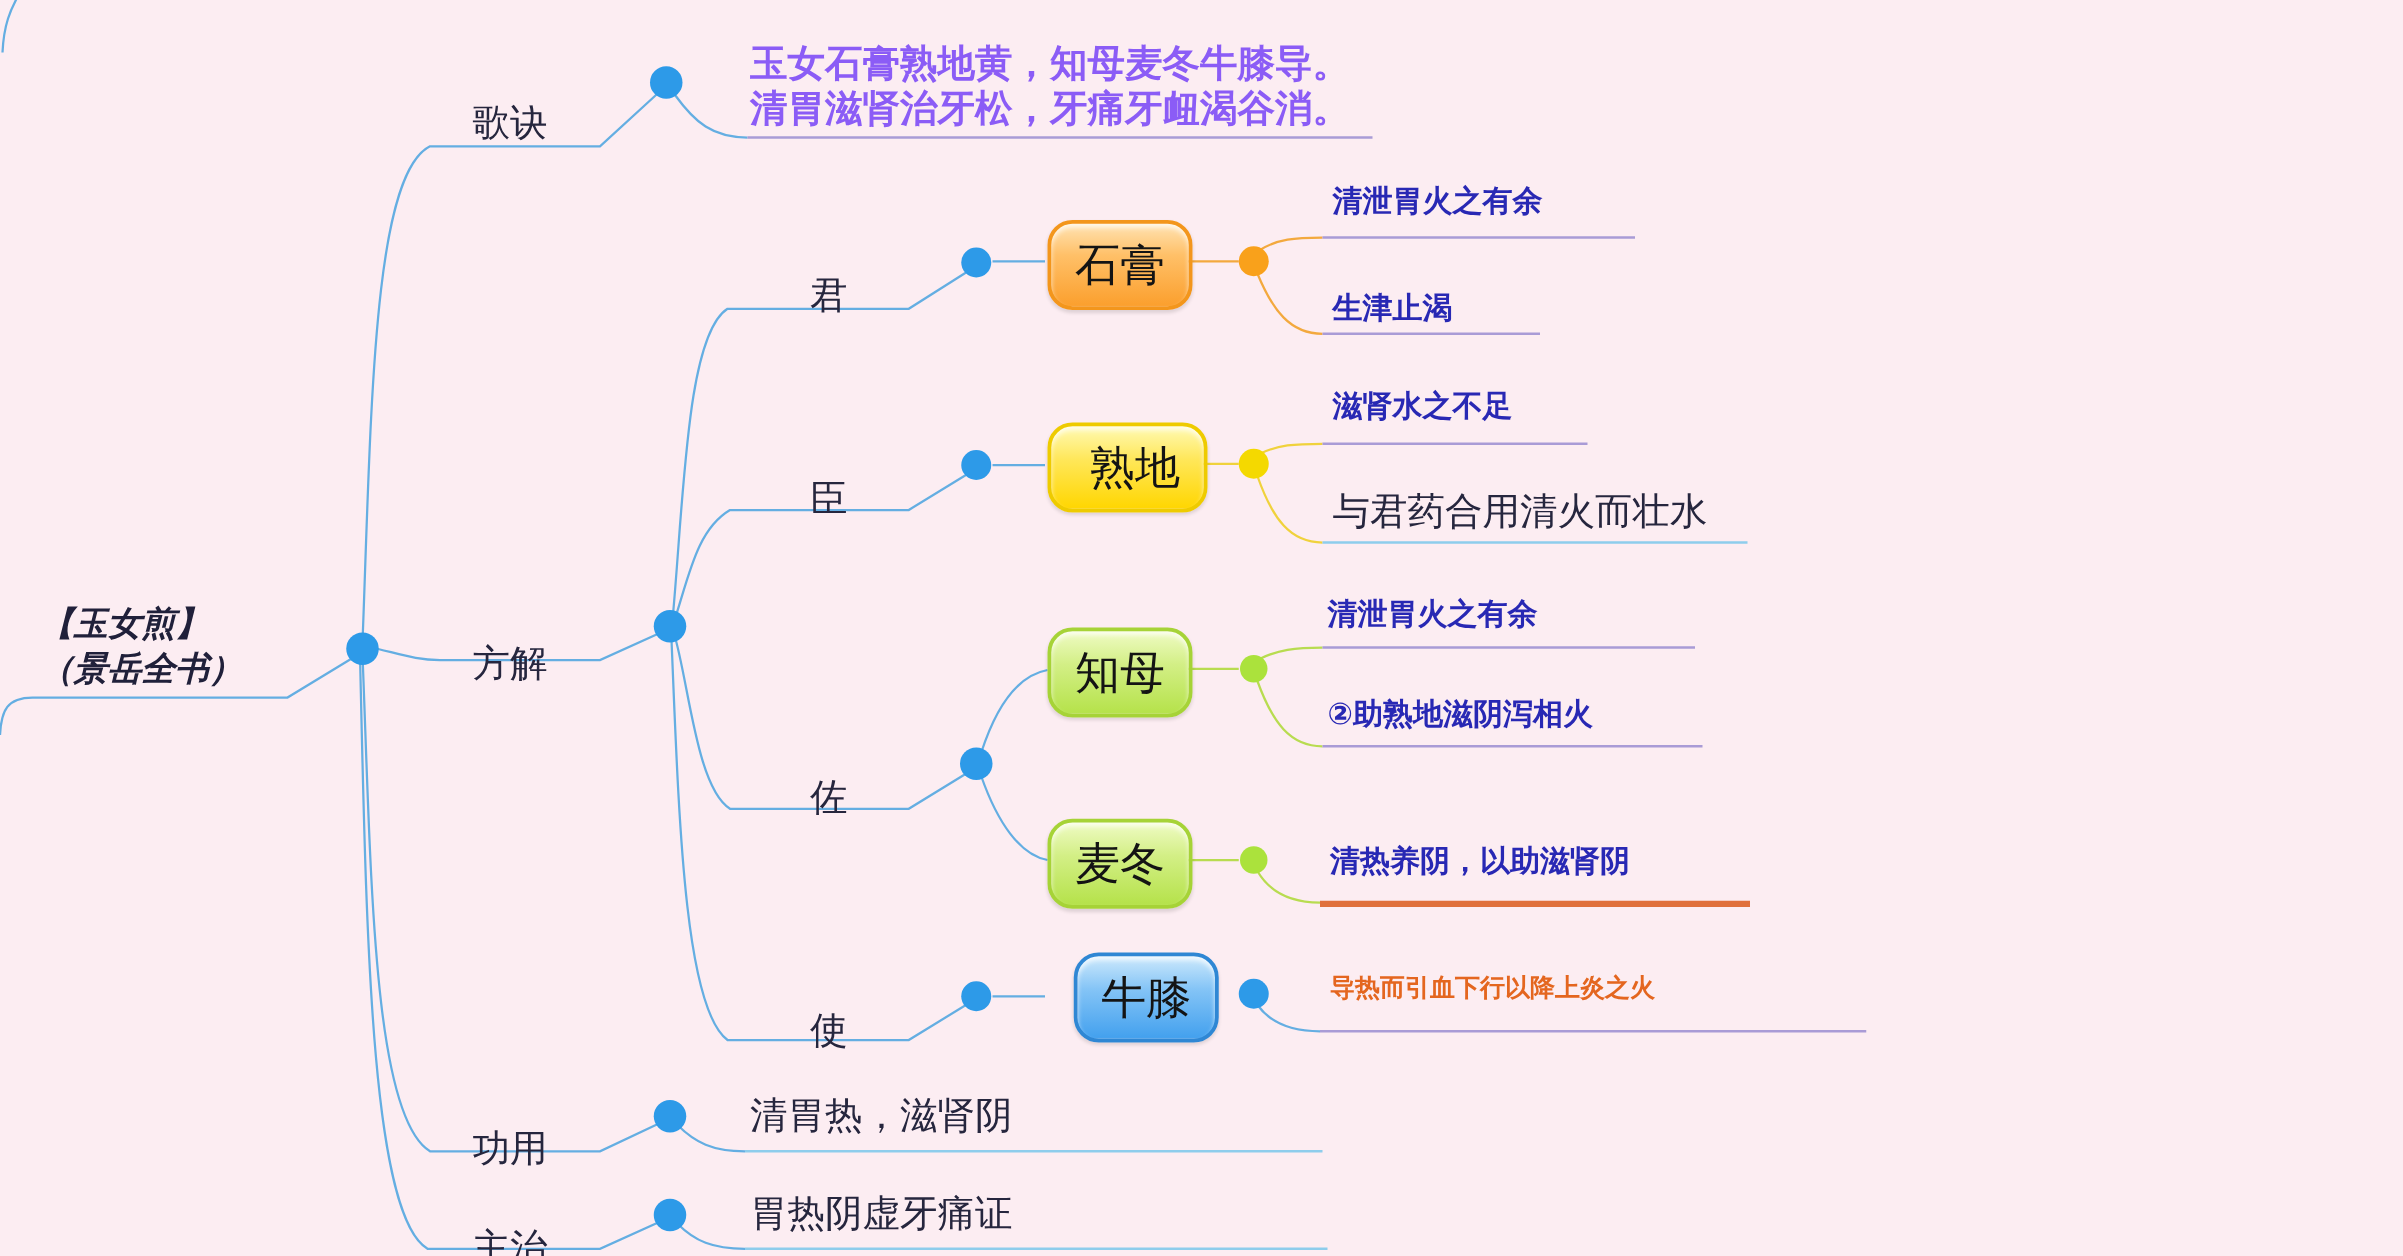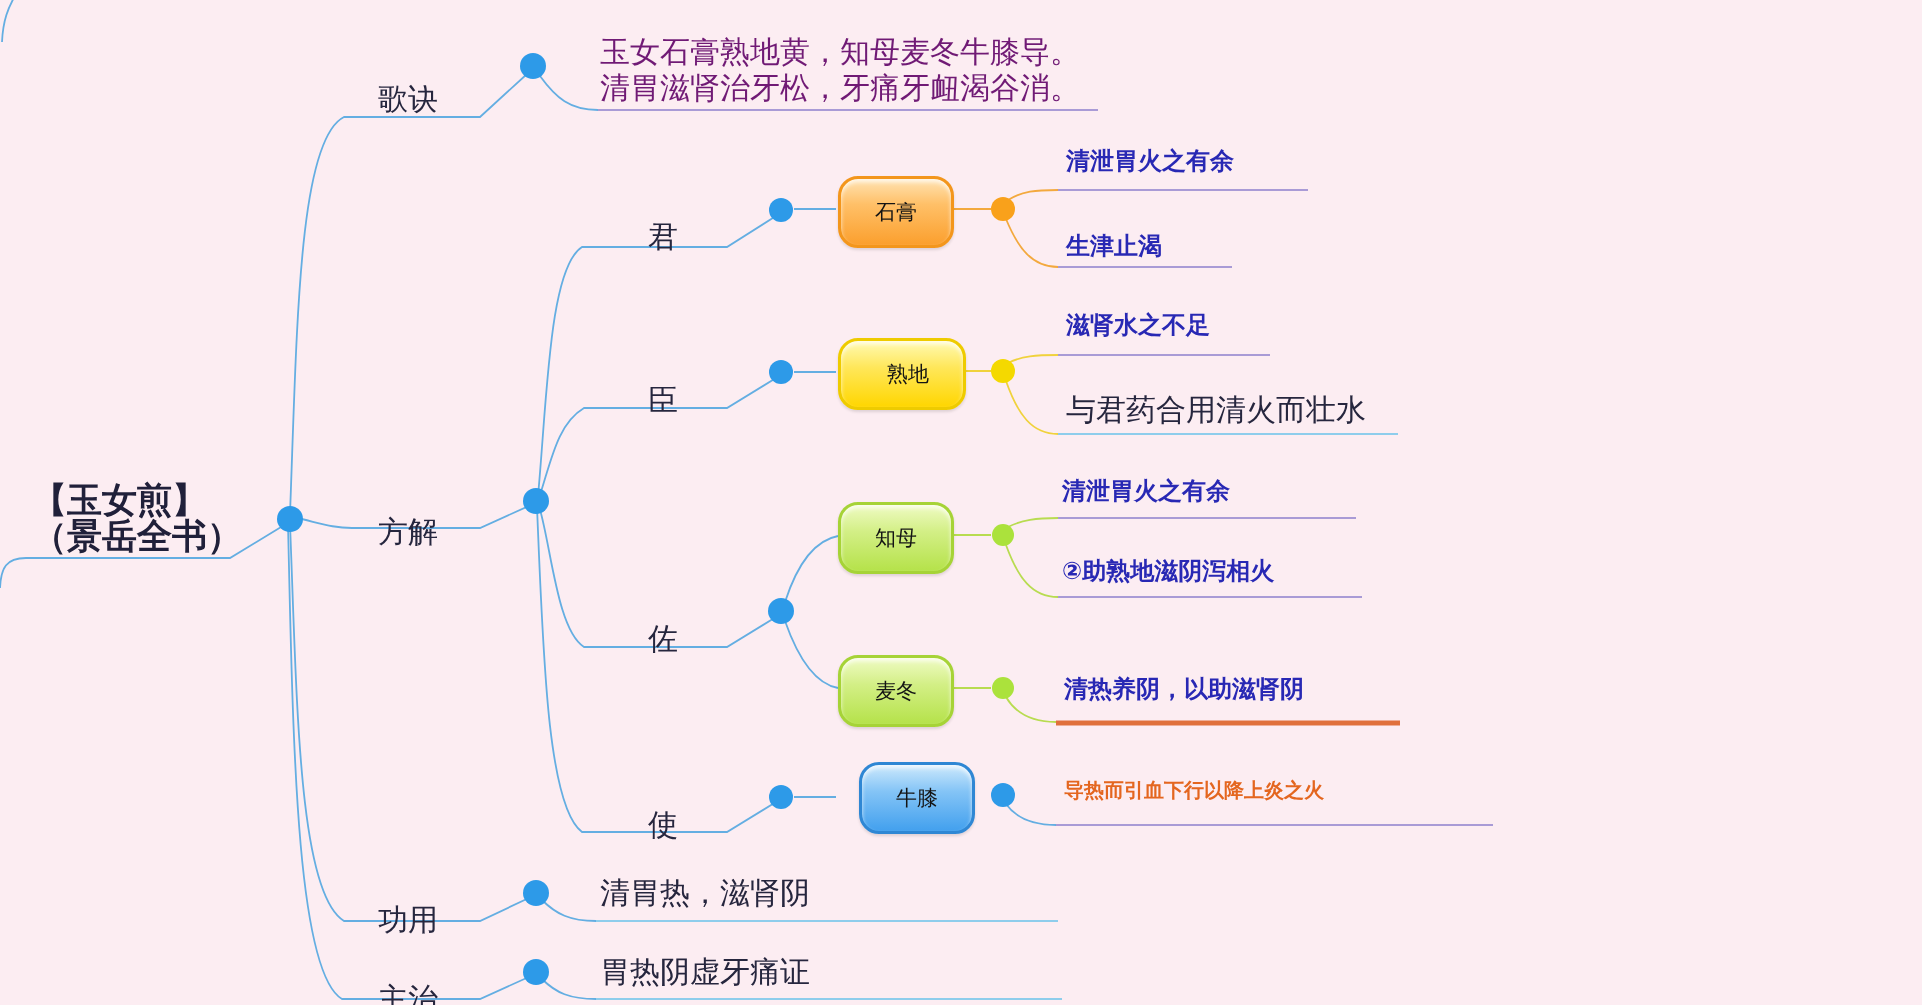--- a/index.html
+++ b/index.html
@@ -4,25 +4,25 @@
 <style>
   html,body{margin:0;padding:0;}
   body{background:#fcedf2;font-family:"DejaVu Sans","Liberation Sans",sans-serif;}
   .canvas{position:relative;width:1922px;height:1005px;background:#fcedf2;overflow:hidden;}
   svg.links{position:absolute;left:0;top:0;z-index:1;}
   .txt{position:absolute;z-index:3;white-space:nowrap;line-height:1.15;}
   .label{font-size:30px;color:#26263e;margin-top:30px;}
   .note-blue{font-size:24px;font-weight:bold;color:#2828b4;}
   .note-plain{font-size:30px;color:#26263e;}
   .note-orange{font-size:20px;font-weight:bold;color:#e4661f;}
-  .poem{font-size:30px;font-weight:normal;color:#701a75;line-height:36px;}
-  .root{font-size:35px;font-weight:600;color:#20203a;line-height:36px;}
+  .poem{font-size:30px;font-weight:bold;color:#8b5cf6;line-height:36px;}
+  .root{font-size:27px;font-weight:600;color:#20203a;line-height:36px;font-style:italic;}
   .node{position:absolute;z-index:3;width:110px;height:66px;border-radius:20px;
         display:flex;align-items:center;justify-content:center;
-        font-size:21px;color:#141414;box-shadow:inset 0 3px 4px rgba(255,255,255,.75),0 2px 3px rgba(0,0,0,.12);}
+        font-size:36px;color:#141414;box-shadow:inset 0 3px 4px rgba(255,255,255,.75),0 2px 3px rgba(0,0,0,.12);}
   .node-shigao{background:linear-gradient(180deg,#ffe3b3 0%,#ffc068 38%,#fb9f2d 100%);border:3px solid #f3961c;}
   .node-shudi{background:linear-gradient(180deg,#fffab4 0%,#ffe75a 40%,#ffd600 100%);border:3px solid #eecb00;}
   .node-green{background:linear-gradient(180deg,#effbc4 0%,#d3ef86 40%,#b5e24a 100%);border:3px solid #a6d337;}
   .node-niuxi{background:linear-gradient(180deg,#cde9fc 0%,#84c4f6 40%,#42a0ee 100%);border:3px solid #2f87d4;}
 </style>
 </head>
 <body>
 
 <div class="canvas">
 

